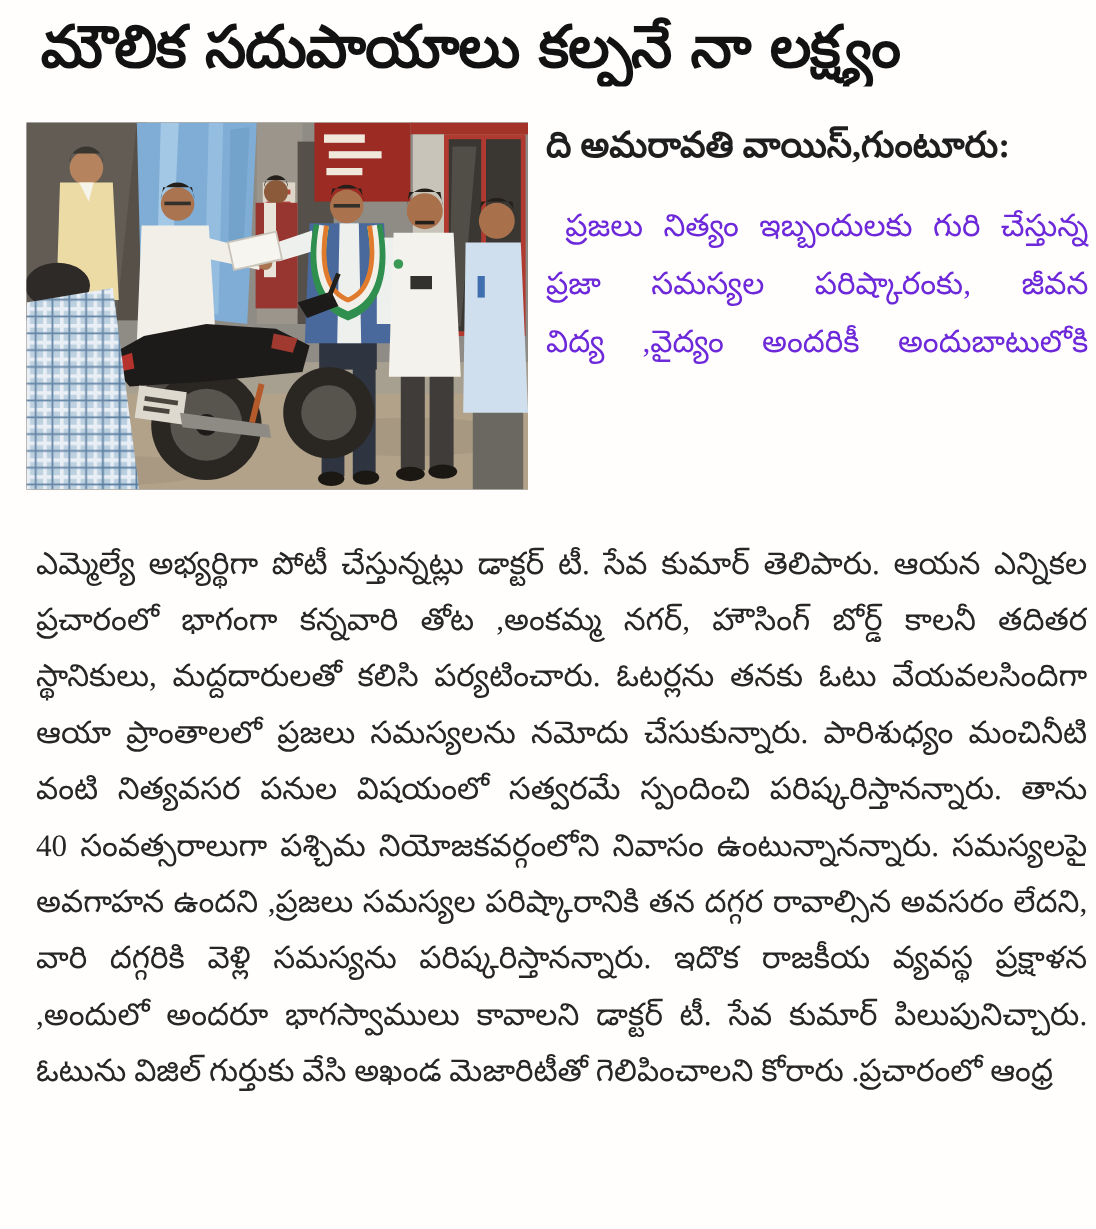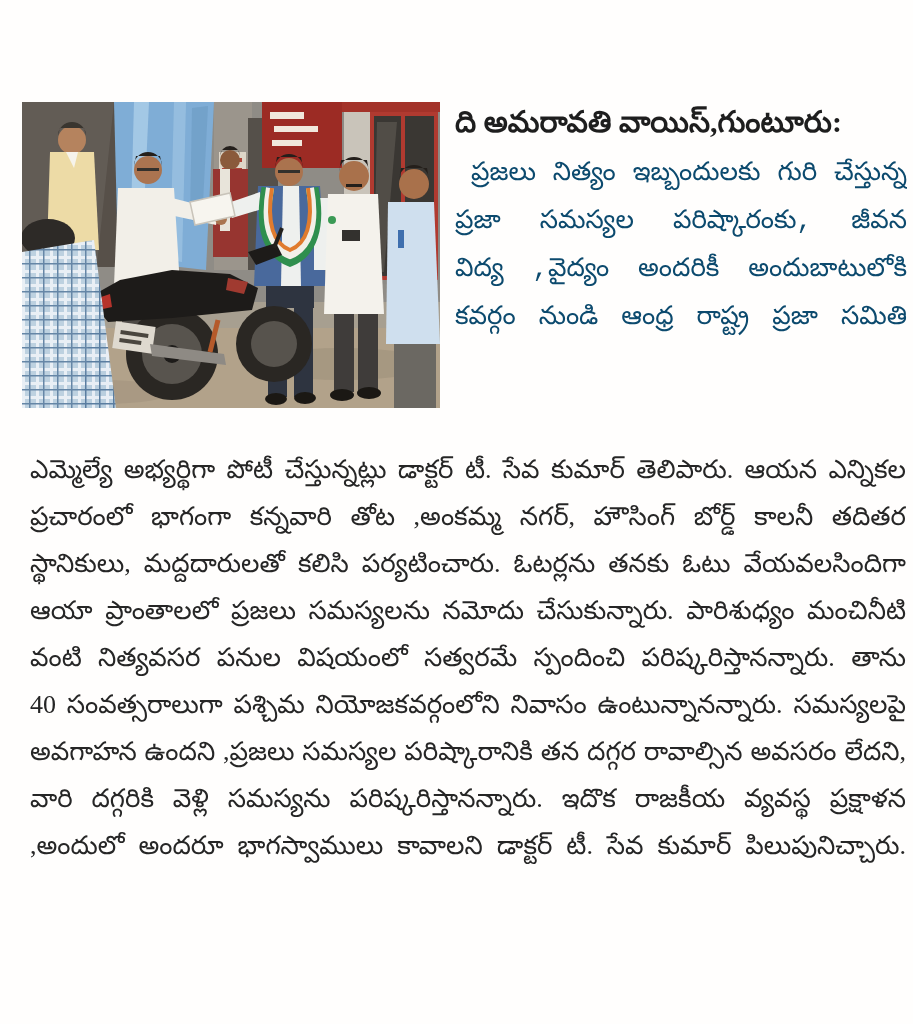--- a/index.html
+++ b/index.html
@@ -23,43 +23,44 @@
   .photo-frame {
     position: absolute; left: 22px; top: 102px;
     width: 418px; height: 306px; overflow: hidden;
     background: #8f8c86;
   }
   .photo-frame svg { display: block; width: 418px; height: 306px; }
 
   .right-col { position: absolute; left: 455px; top: 103px; width: 452px; }
   .dateline {
     font-size: 30px; line-height: 38px; font-weight: 700;
-    color: #1e1e1e; margin-bottom: 8px;
+    color: #1e1e1e; margin-bottom: 24px;
     font-family: "Liberation Serif", serif;
   }
   .col-lines .line {
-    font-size: 26px; line-height: 48px; color: #0c4a6e;
+    font-size: 26px; line-height: 48px; color: #6d28d9;
     text-align: justify; text-align-last: justify;
-    overflow: hidden; max-height: 48px; font-family: Liberation Mono, monospace;
+    overflow: hidden; max-height: 48px;
   }
   .col-lines .line:first-child { text-indent: 16px; }
 
   .body-block { position: absolute; left: 30px; top: 446px; width: 876px; }
   .body-block .line {
     font-size: 26px; line-height: 47px; color: #262626;
     text-align: justify; text-align-last: justify;
     overflow: hidden; max-height: 47px;
   }
   .body-block .line:last-child { text-align-last: left; }
 </style>
 </head>
 <body>
 
 <div class="page">
 
+  <h1 class="headline">మౌలిక సదుపాయాలు కల్పనే నా లక్ష్యం</h1>
 
   <div class="photo-frame">
     <svg viewBox="0 0 418 306" xmlns="http://www.w3.org/2000/svg">
       <title>Campaign photo: candidate wearing a tricolor party garland and blue vest hands a pamphlet to a man in a white shirt beside a black motorcycle; supporters in white, yellow, checked and light-blue shirts stand in front of a shop with red signage and a blue tarpaulin.</title>
       <defs>
         <pattern id="checks" width="14" height="14" patternUnits="userSpaceOnUse">
           <rect width="14" height="14" fill="#b9cede"></rect>
           <rect x="0" y="0" width="14" height="3" fill="#e8eef5"></rect>
           <rect x="0" y="0" width="3" height="14" fill="#e8eef5"></rect>
           <rect x="7" y="0" width="1.5" height="14" fill="#5a7da0"></rect>
@@ -199,29 +200,29 @@
       <path d="M0,0 L92,0 L60,306 L0,306 Z" fill="#ffffff" opacity="0.07"></path>
     </svg>
   </div>
 
   <div class="right-col">
     <div class="dateline">ది అమరావతి వాయిస్,గుంటూరు:</div>
     <div class="col-lines">
         <div class="line">ప్రజలు నిత్యం ఇబ్బందులకు గురి చేస్తున్న</div>
         <div class="line">ప్రజా సమస్యల పరిష్కారంకు, జీవన ప్రమాణాల</div>
         <div class="line">విద్య ,వైద్యం అందరికీ అందుబాటులోకి తేవడం</div>
-        <div class="line">కవర్గం నుండి ఆంధ్ర రాష్ట్ర ప్రజా సమితి పార్టీ</div>
       </div>
   </div>
 
   <div class="body-block">
       <div class="line">ఎమ్మెల్యే అభ్యర్థిగా పోటీ చేస్తున్నట్లు డాక్టర్ టీ. సేవ కుమార్ తెలిపారు. ఆయన ఎన్నికల</div>
       <div class="line">ప్రచారంలో భాగంగా కన్నవారి తోట ,అంకమ్మ నగర్, హౌసింగ్ బోర్డ్ కాలనీ తదితర ప్రాంతాలలో</div>
       <div class="line">స్థానికులు, మద్దదారులతో కలిసి పర్యటించారు. ఓటర్లను తనకు ఓటు వేయవలసిందిగా కోరారు.</div>
       <div class="line">ఆయా ప్రాంతాలలో ప్రజలు సమస్యలను నమోదు చేసుకున్నారు. పారిశుధ్యం మంచినీటి సరఫరా</div>
       <div class="line">వంటి నిత్యవసర పనుల విషయంలో సత్వరమే స్పందించి పరిష్కరిస్తానన్నారు. తాను స్థానికుడనని</div>
       <div class="line">40 సంవత్సరాలుగా పశ్చిమ నియోజకవర్గంలోని నివాసం ఉంటున్నానన్నారు. సమస్యలపై పూర్తి</div>
       <div class="line">అవగాహన ఉందని ,ప్రజలు సమస్యల పరిష్కారానికి తన దగ్గర రావాల్సిన అవసరం లేదని, తానే</div>
       <div class="line">వారి దగ్గరికి వెళ్లి సమస్యను పరిష్కరిస్తానన్నారు. ఇదొక రాజకీయ వ్యవస్థ ప్రక్షాళన ఉద్యమమని</div>
       <div class="line">,అందులో అందరూ భాగస్వాములు కావాలని డాక్టర్ టీ. సేవ కుమార్ పిలుపునిచ్చారు. విలువైన</div>
+      <div class="line">ఓటును విజిల్ గుర్తుకు వేసి అఖండ మెజారిటీతో గెలిపించాలని కోరారు .ప్రచారంలో ఆంధ్ర</div>
     </div>
 
 </div>
 
 </body></html>

